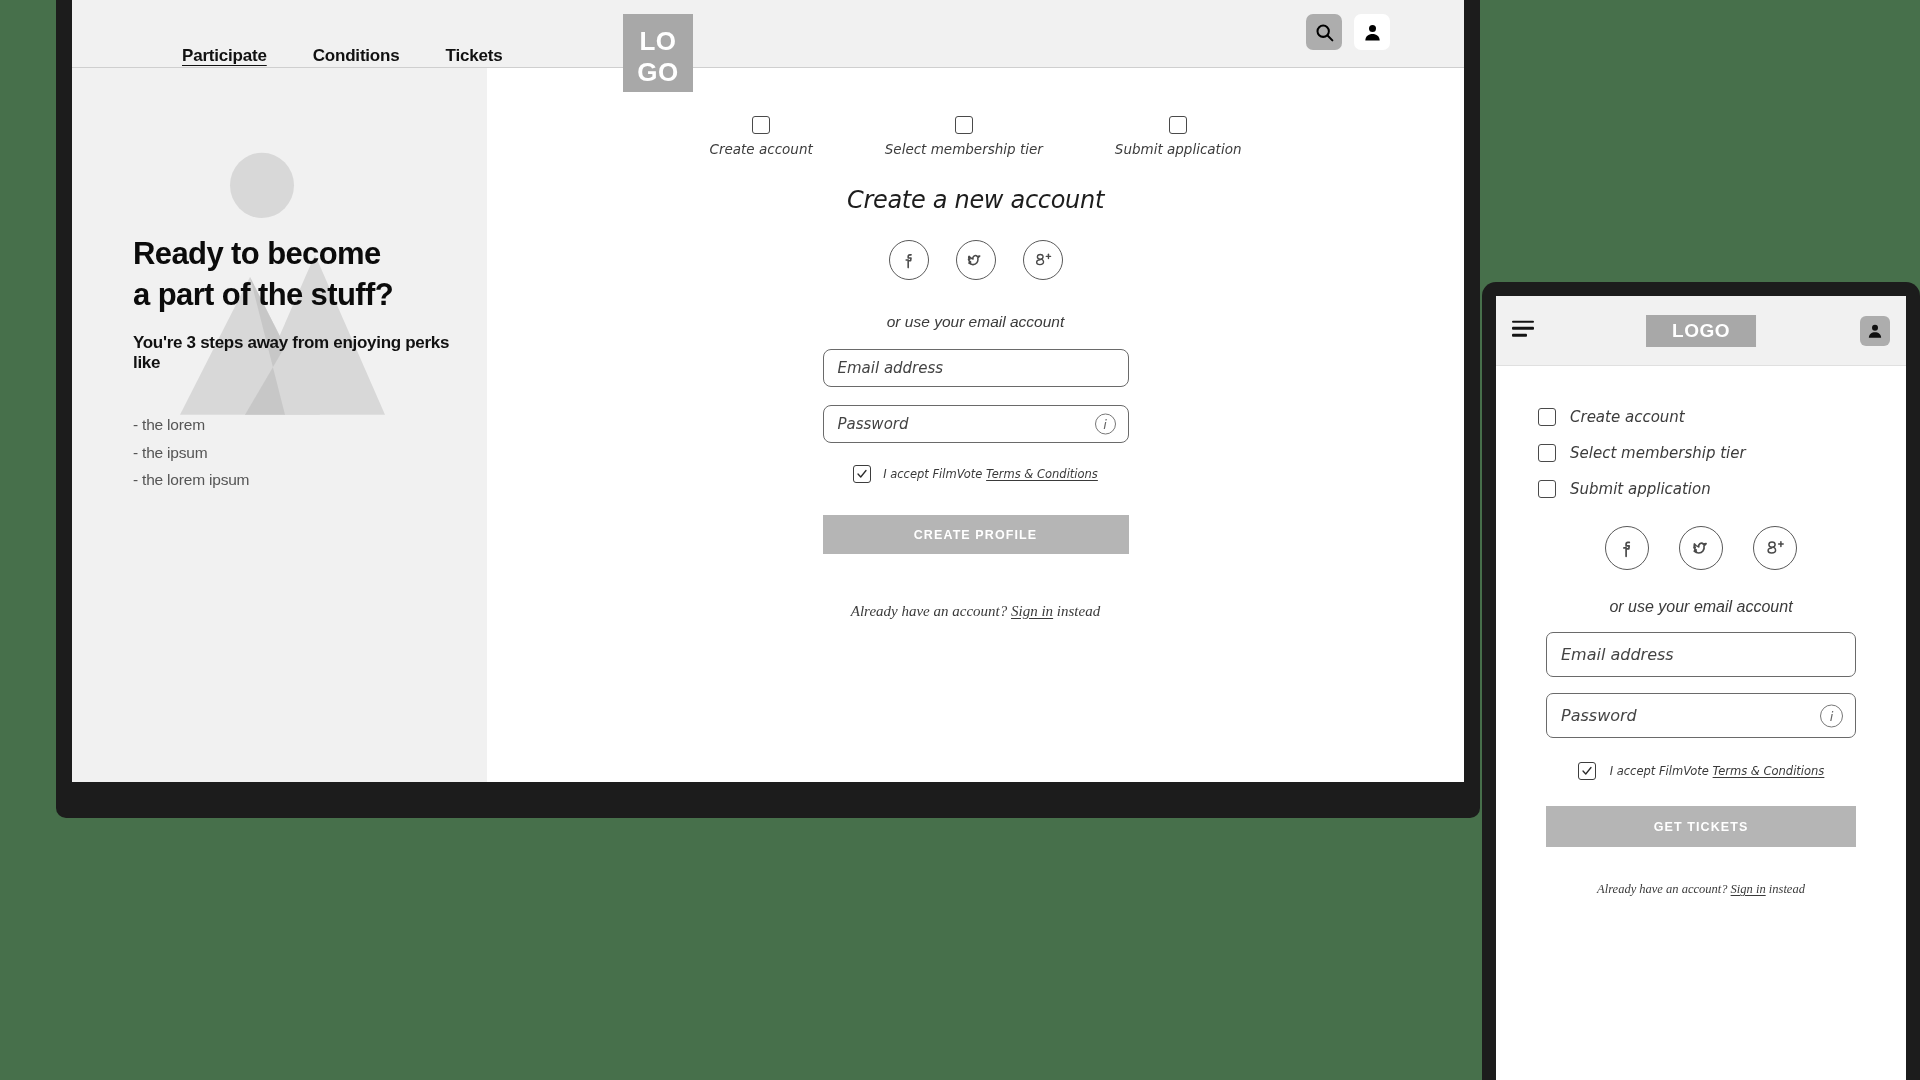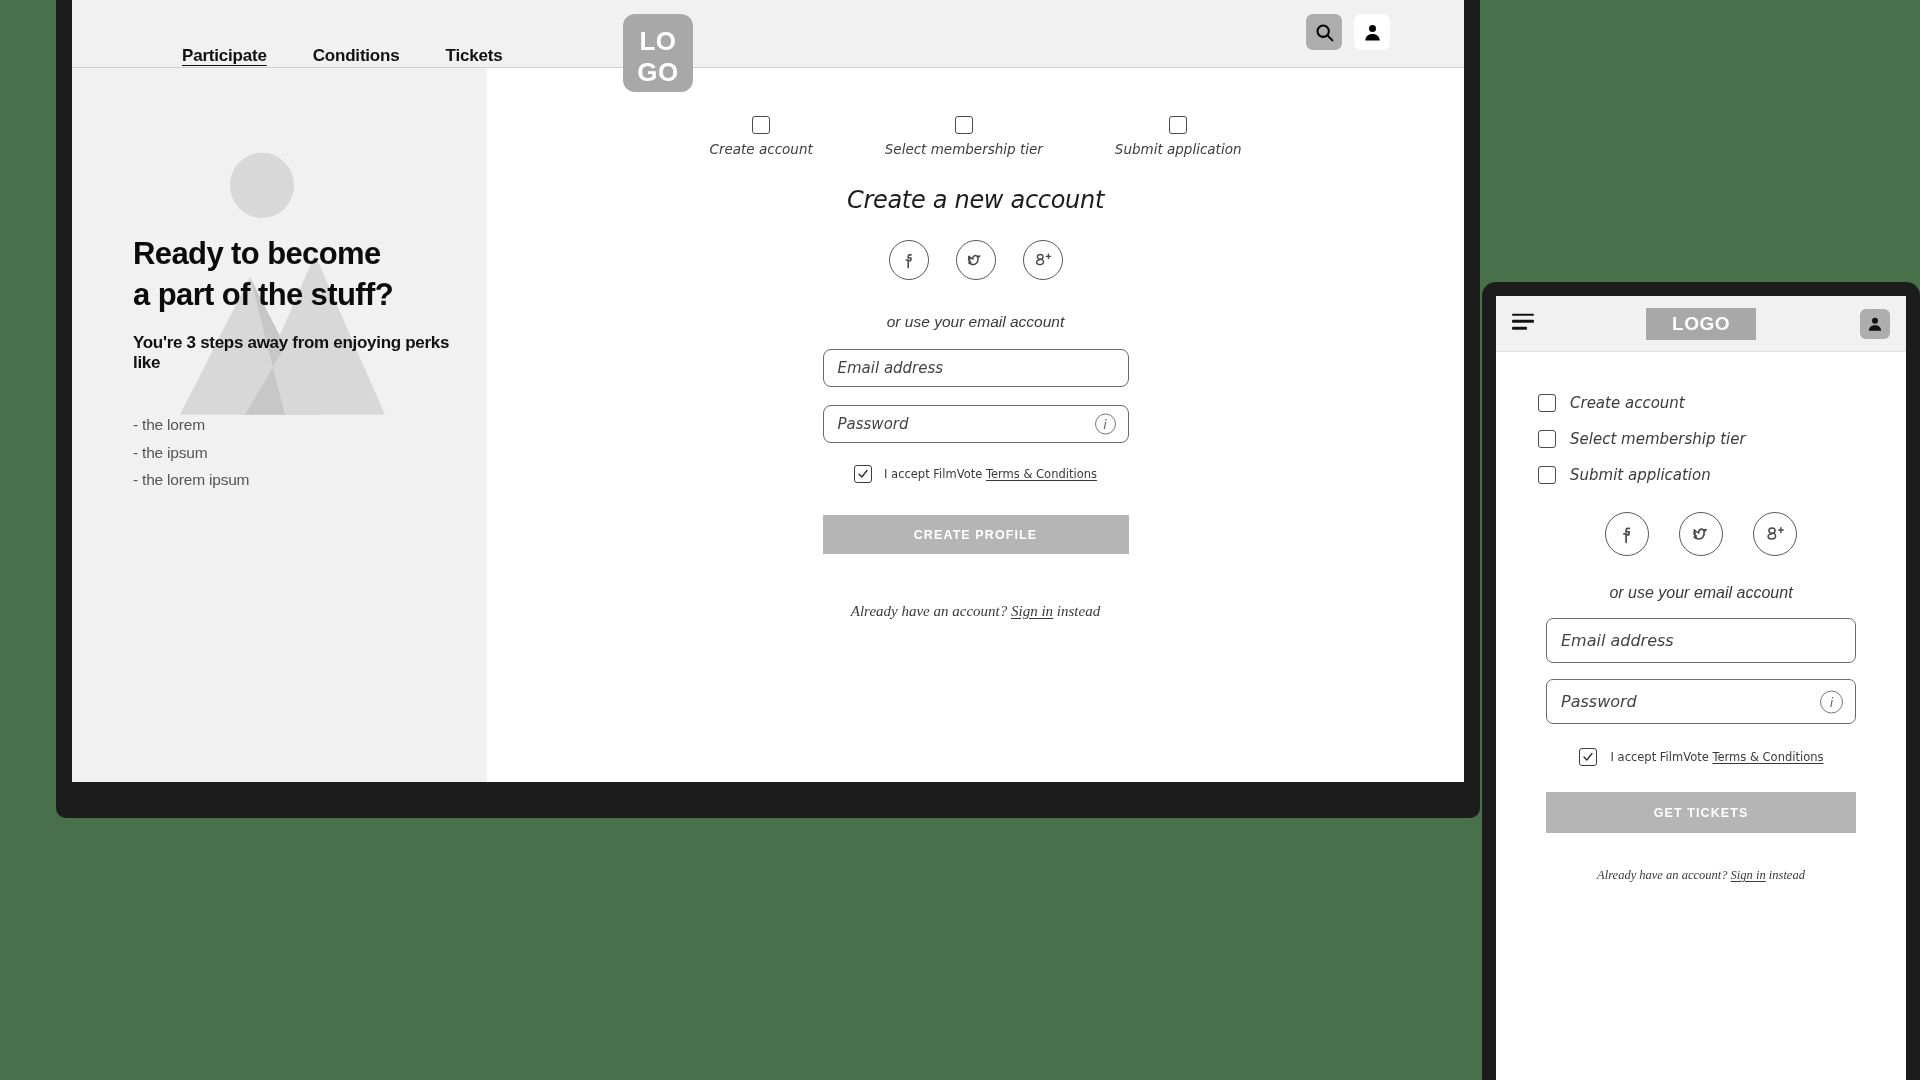--- a/index.html
+++ b/index.html
@@ -75,21 +75,20 @@
     height: 78px;
     background: #a8a8a8;
     color: #ffffff;
     font-size: 26px;
     font-weight: bold;
     line-height: 31px;
     text-align: center;
     padding-top: 12px;
     z-index: 5;
     letter-spacing: 0.5px;
-    border-radius: 12px;
   }
 
   #desktop-header-actions {
     position: absolute;
     right: 74px;
     top: 14px;
     display: flex;
     gap: 12px;
     align-items: center;
   }
@@ -283,20 +282,21 @@
     border-radius: 3px;
     background: #fff;
     display: flex;
     align-items: center;
     justify-content: center;
     flex: none;
   }
 
   .terms-text {
     font-family: "DejaVu Sans", sans-serif;
+    font-style: italic;
     font-size: 11.5px;
     color: #3a3a3a;
     white-space: nowrap;
   }
   .terms-text u { text-underline-offset: 2px; }
 
   .primary-btn {
     margin-top: 32px;
     width: 100%;
     height: 39px;
@@ -335,21 +335,21 @@
   #mobile-screen {
     position: relative;
     width: 100%;
     height: 100%;
     background: #ffffff;
     overflow: hidden;
   }
 
   #mobile-header {
     position: relative;
-    height: 56px;
+    height: 70px;
     background: #f1f1f1;
     display: flex;
     align-items: center;
     border-bottom: 1px solid #e0e0e0;
   }
 
   #hamburger {
     position: absolute;
     left: 16px;
     top: 50%;

